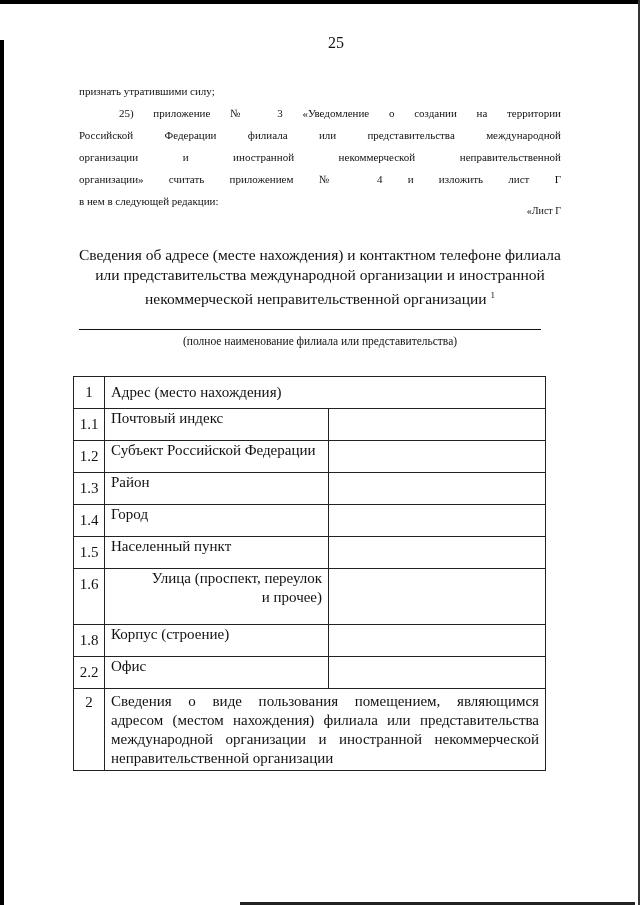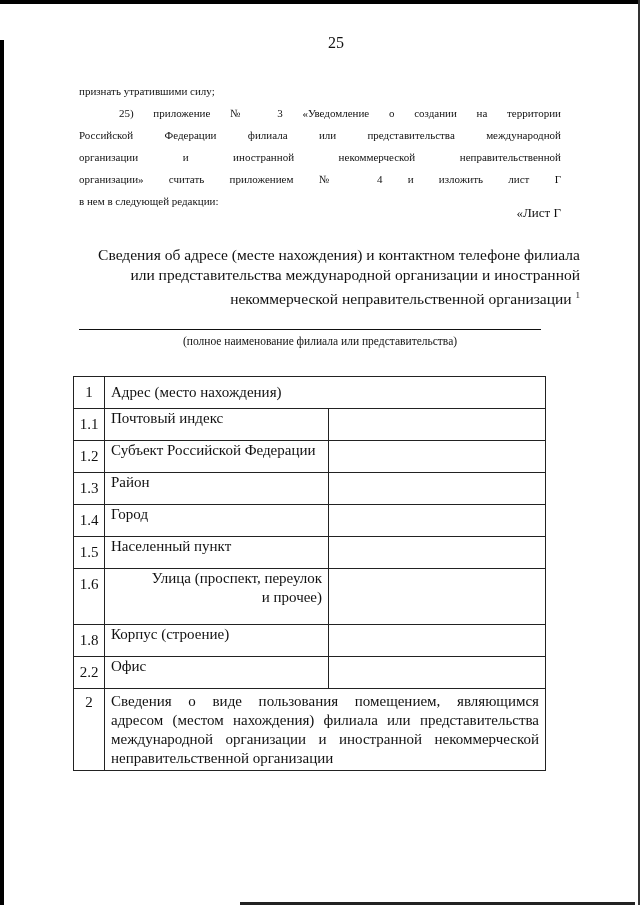--- a/index.html
+++ b/index.html
@@ -11,22 +11,22 @@
   .scan-left { position: absolute; left: 0; top: 40px; width: 4px; height: 865px; background: #000; }
   .scan-bottom { position: absolute; left: 240px; bottom: 0; width: 395px; height: 3px; background: #222; }
   .scan-right { position: absolute; right: 0; top: 0; width: 2px; height: 905px; background: #333; }
   .page-number { position: absolute; top: 34px; left: 16px; width: 640px; text-align: center; font-size: 16px; }
   .para { position: absolute; left: 79px; width: 482px; font-size: 11px; line-height: 22px; }
   .p1 { top: 80px; }
   .p2 { top: 102px; text-align: justify; text-align-last: left; }
   .p2 .indent { display: inline-block; width: 40px; }
   .jline { display: block; text-align: justify; text-align-last: justify; }
   .lline { display: block; text-align: left; }
-  .sheet-label { position: absolute; top: 205px; right: 79px; font-size: 13px; }
-  .form-title { position: absolute; top: 245px; left: 60px; width: 520px; text-align: right; font-size: 15.5px; line-height: 20px; }
+  .sheet-label { position: absolute; top: 205px; right: 79px; font-size: 10px; }
+  .form-title { position: absolute; top: 245px; left: 60px; width: 520px; text-align: center; font-size: 15.5px; line-height: 20px; }
   .form-title sup { font-size: 9px; vertical-align: 6px; }
   .underline-field { position: absolute; top: 329px; left: 79px; width: 462px; height: 0; border-top: 1px solid #111; }
   .field-caption { position: absolute; top: 335px; left: 0; width: 640px; text-align: center; font-size: 11.5px; }
   table.addr { position: absolute; top: 376px; left: 73px; width: 473px; border-collapse: collapse; font-size: 15px; }
   table.addr td { border: 1.5px solid #222; padding: 0 6px; vertical-align: top; line-height: 19px; }
   table.addr td.num { width: 30px; text-align: center; padding: 6px 0; }
   table.addr td.label { width: 211px; padding-bottom: 6px; }
   table.addr td.value { }
   table.addr tr.r1 td { height: 19px; }
   table.addr tr.row td { height: 19px; }

